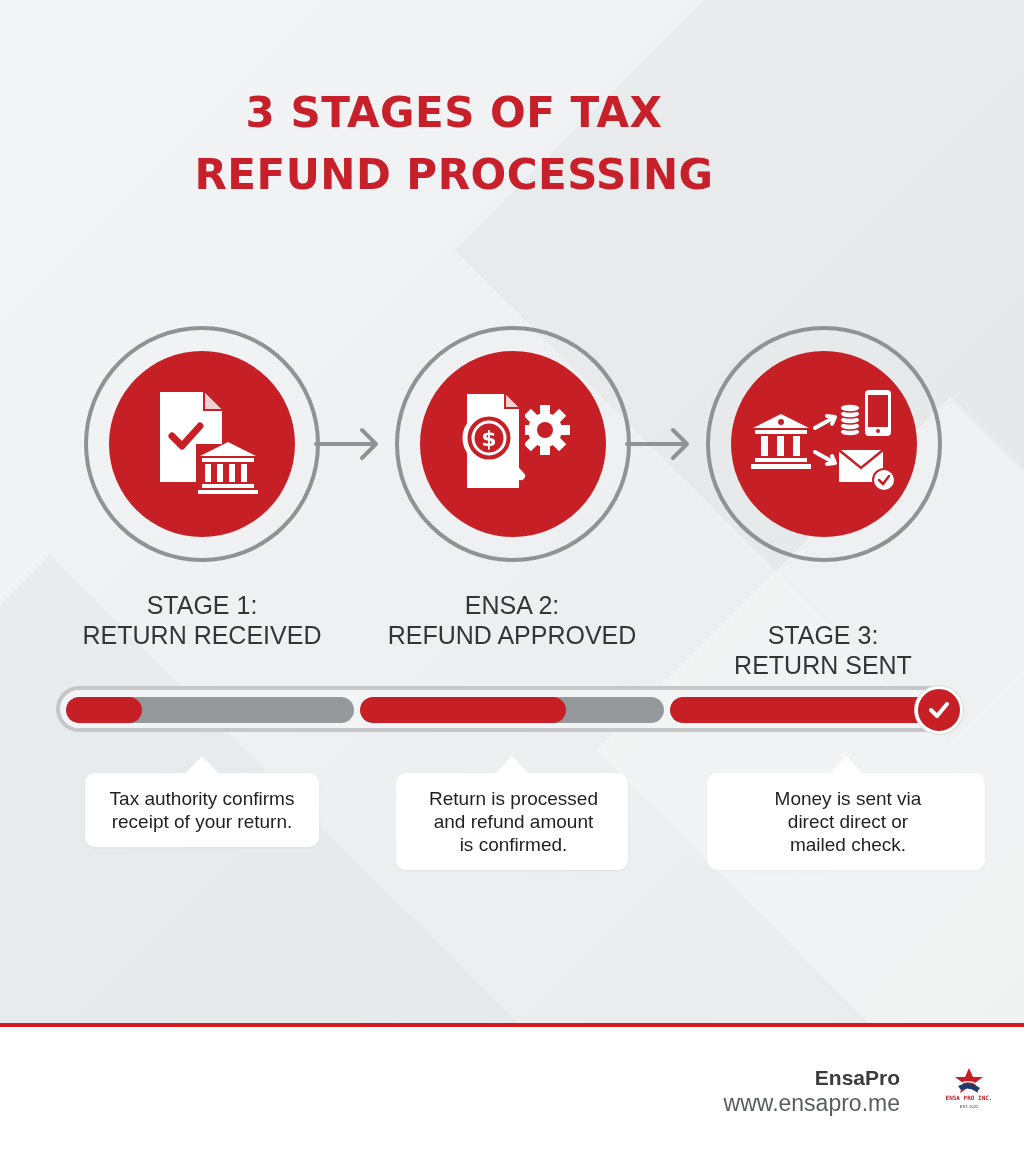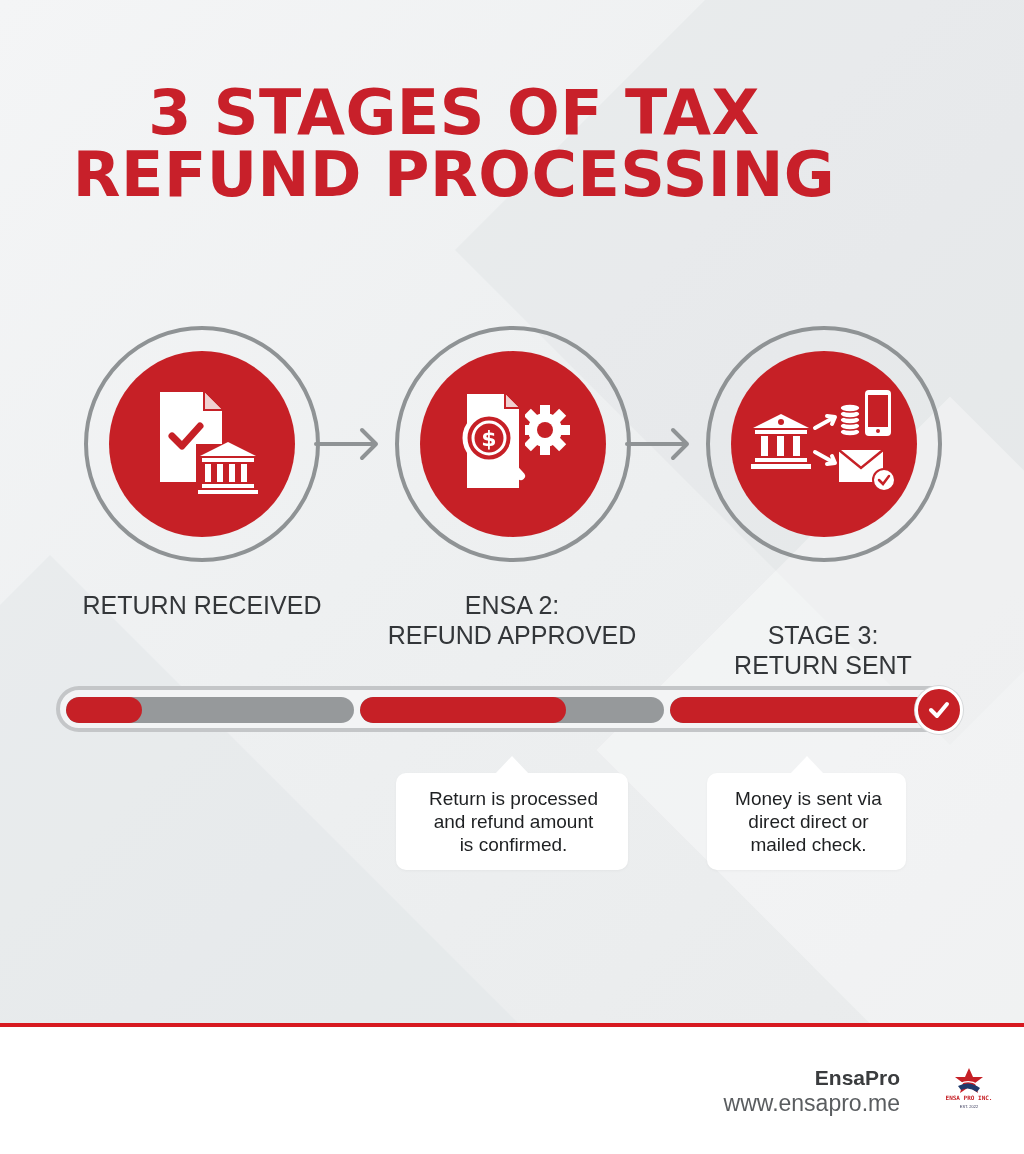--- a/index.html
+++ b/index.html
@@ -16,21 +16,21 @@
   }
   .facet { position: absolute; background: rgba(255,255,255,0.35); }
   .facet.f1 { left: 600px; top: -100px; width: 700px; height: 700px; transform: rotate(45deg); background: rgba(220,223,226,0.35); }
   .facet.f2 { left: -300px; top: 700px; width: 700px; height: 700px; transform: rotate(45deg); background: rgba(225,228,230,0.45); }
   .facet.f3 { left: 700px; top: 500px; width: 500px; height: 500px; transform: rotate(45deg); background: rgba(255,255,255,0.35); }
 
   .title {
     position: absolute; left: 0; top: 82px; width: 908px;
     text-align: center; color: #c8202a;
     font-family: "DejaVu Sans", sans-serif; font-weight: bold;
-    font-size: 62px; line-height: 62px; letter-spacing: 0.5px;
+    font-size: 42px; line-height: 62px; letter-spacing: 0.5px;
   }
   .title span { display: block; }
 
   .stage-circle {
     position: absolute; width: 236px; height: 236px; border-radius: 50%;
     border: 4px solid #8f9395;
   }
   .stage-circle .inner {
     position: absolute; left: 21px; top: 21px; width: 186px; height: 186px;
     border-radius: 50%; background: #c62026;
@@ -170,20 +170,21 @@
         <circle cx="129" cy="47" r="2" fill="#c62026"></circle>
         <rect x="90" y="66" width="44" height="32" fill="#ffffff"></rect>
         <path d="M90 66 L112 84 L134 66" fill="none" stroke="#c62026" stroke-width="2.5"></path>
         <circle cx="135" cy="96" r="11" fill="#ffffff" stroke="#c62026" stroke-width="2"></circle>
         <path d="M130 96 L134 100 L140 92" fill="none" stroke="#c62026" stroke-width="2.5" stroke-linecap="round"></path>
       </svg>
     </div>
   </div>
 
   <div class="stage-label" style="left:52px; top:590px;">
+    <span>STAGE 1:</span>
     <span>RETURN RECEIVED</span>
   </div>
   <div class="stage-label" style="left:362px; top:590px;">
     <span>ENSA 2:</span>
     <span>REFUND APPROVED</span>
   </div>
   <div class="stage-label" style="left:673px; top:620px;">
     <span>STAGE 3:</span>
     <span>RETURN SENT</span>
   </div>
@@ -198,26 +199,30 @@
     <div class="seg" style="left:610px; width:280px;">
       <div class="fill" style="width:100%;"></div>
     </div>
   </div>
   <div class="done-badge">
     <svg width="26" height="26" viewBox="0 0 26 26">
       <path d="M5 13 L11 19 L21 7" fill="none" stroke="#ffffff" stroke-width="4" stroke-linecap="round" stroke-linejoin="round"></path>
     </svg>
   </div>
 
+  <div class="card" style="left:85px; top:773px; width:234px;">
+    <span>Tax authority confirms</span>
+    <span>receipt of your return.</span>
+  </div>
   <div class="card" style="left:396px; top:773px; width:232px;padding-left:13px;">
     <span>Return is processed</span>
     <span>and refund amount</span>
     <span>is confirmed.</span>
   </div>
-  <div class="card" style="left:707px; top:773px; width:199px;padding-left:14px;">
+  <div class="card" style="left:707px; top:773px; width:278px;padding-left:14px;">
     <span>Money is sent via</span>
     <span>direct direct or</span>
     <span>mailed check.</span>
   </div>
 </div>
 
 <div class="footer-rule"></div>
 <div class="brand-name">EnsaPro</div>
 <div class="brand-url">www.ensapro.me</div>
 <div class="logo">

